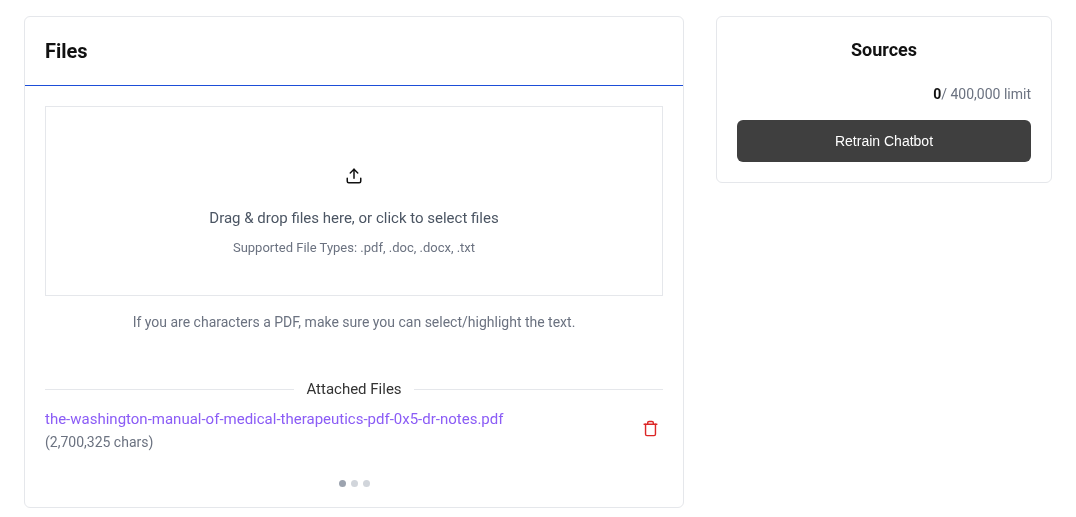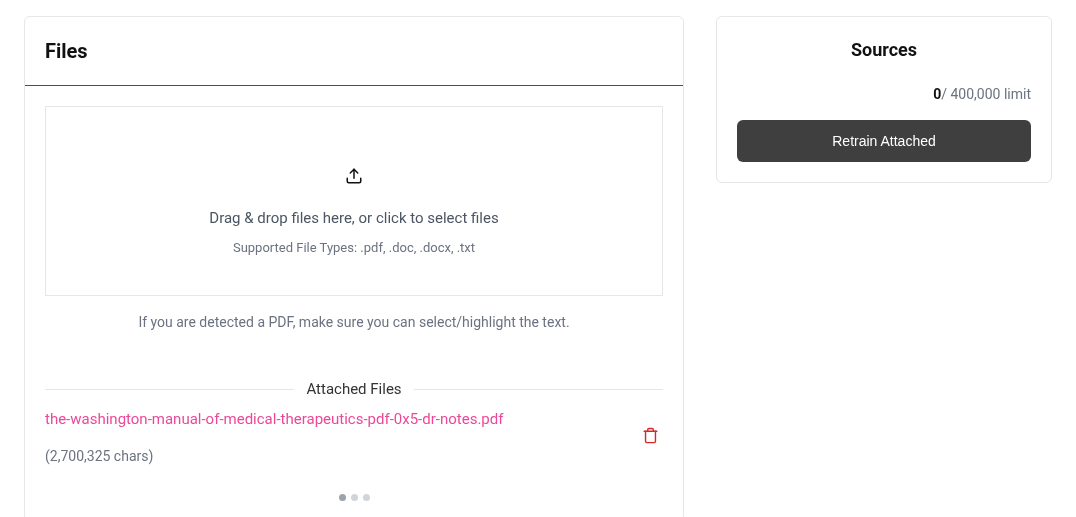--- a/index.html
+++ b/index.html
@@ -82,22 +82,22 @@
       justify-content: space-between;
       align-items: center;
       gap: 16px;
     }
     .file-info {
       flex: 1;
       min-width: 0;
     }
     .file-name {
       font-size: 15px;
-      color: #ec4899;
-      margin-bottom: 20px;
+      color: #8b5cf6;
+      margin-bottom: 6px;
       word-break: break-all;
     }
     .file-chars {
       font-size: 14px;
       color: #6b7280;
     }
     .trash-btn {
       background: none;
       border: none;
       cursor: pointer;
@@ -179,21 +179,21 @@
         <span class="upload-icon">
           <svg width="18" height="18" viewBox="0 0 24 24" fill="none" stroke="#111" stroke-width="2" stroke-linecap="round" stroke-linejoin="round">
             <path d="M21 15v4a2 2 0 0 1-2 2H5a2 2 0 0 1-2-2v-4"></path>
             <polyline points="17 8 12 3 7 8"></polyline>
             <line x1="12" y1="3" x2="12" y2="15"></line>
           </svg>
         </span>
         <div class="dropzone-text">Drag &amp; drop files here, or click to select files</div>
         <div class="dropzone-subtext">Supported File Types: .pdf, .doc, .docx, .txt</div>
       </div>
-      <div class="pdf-note">If you are detected a PDF, make sure you can select/highlight the text.</div>
+      <div class="pdf-note">If you are characters a PDF, make sure you can select/highlight the text.</div>
 
       <div class="divider">
         <div class="divider-line"></div>
         <div class="divider-text">Attached Files</div>
         <div class="divider-line"></div>
       </div>
 
       <div class="file-row">
         <div class="file-info">
           <div class="file-name">the-washington-manual-of-medical-therapeutics-pdf-0x5-dr-notes.pdf</div>
@@ -216,16 +216,16 @@
       </div>
     </div>
   </div>
 
   <div class="sidebar">
     <div class="sources-panel">
       <div class="sources-title">Sources</div>
       <div class="total-row">
         <span class="total-value">0</span><span class="total-limit">/ 400,000 limit</span>
       </div>
-      <button class="retrain-btn">Retrain Attached</button>
+      <button class="retrain-btn">Retrain Chatbot</button>
     </div>
   </div>
 </div>
 
 </body></html>

